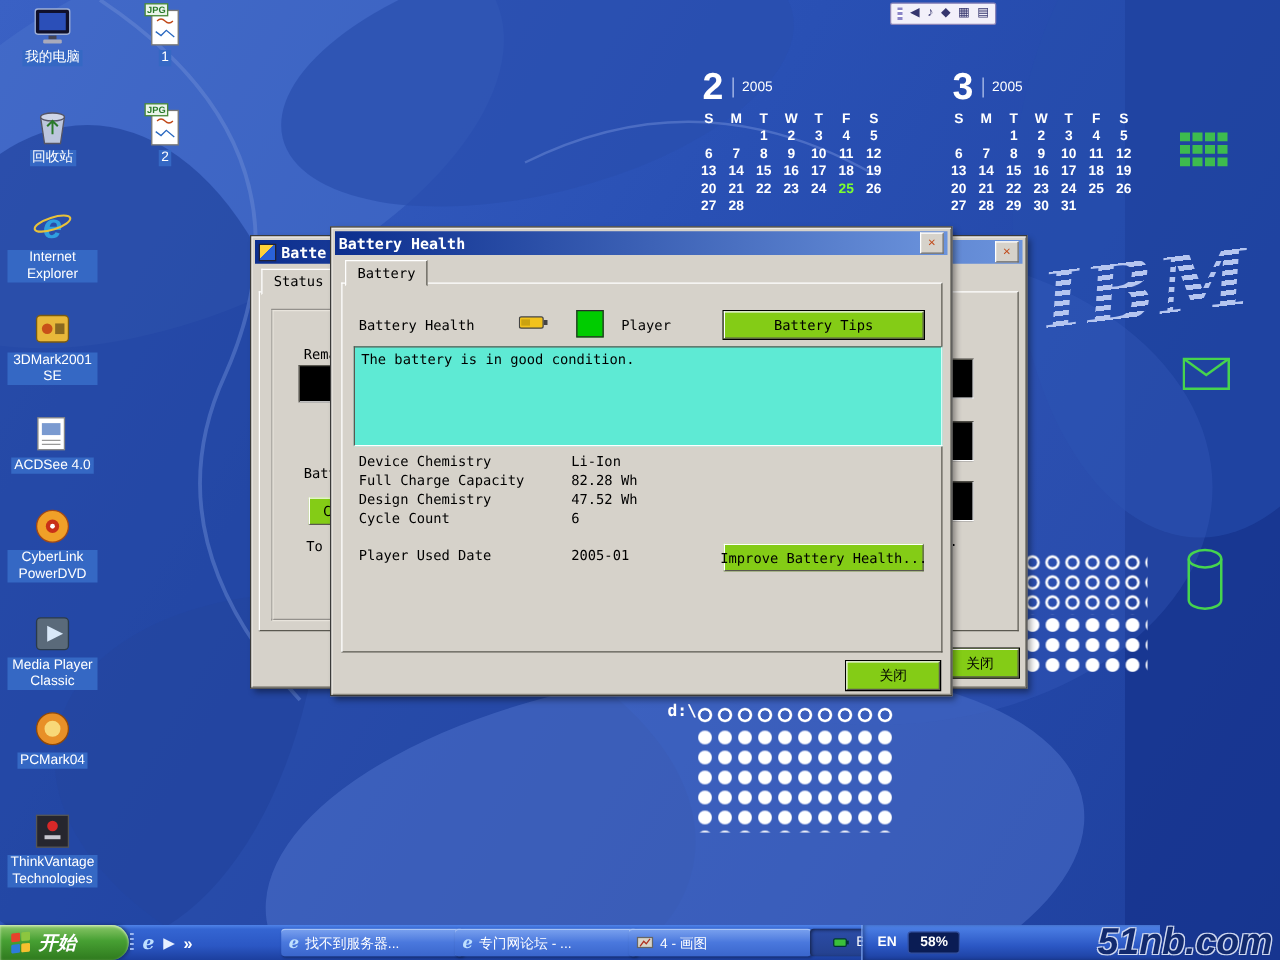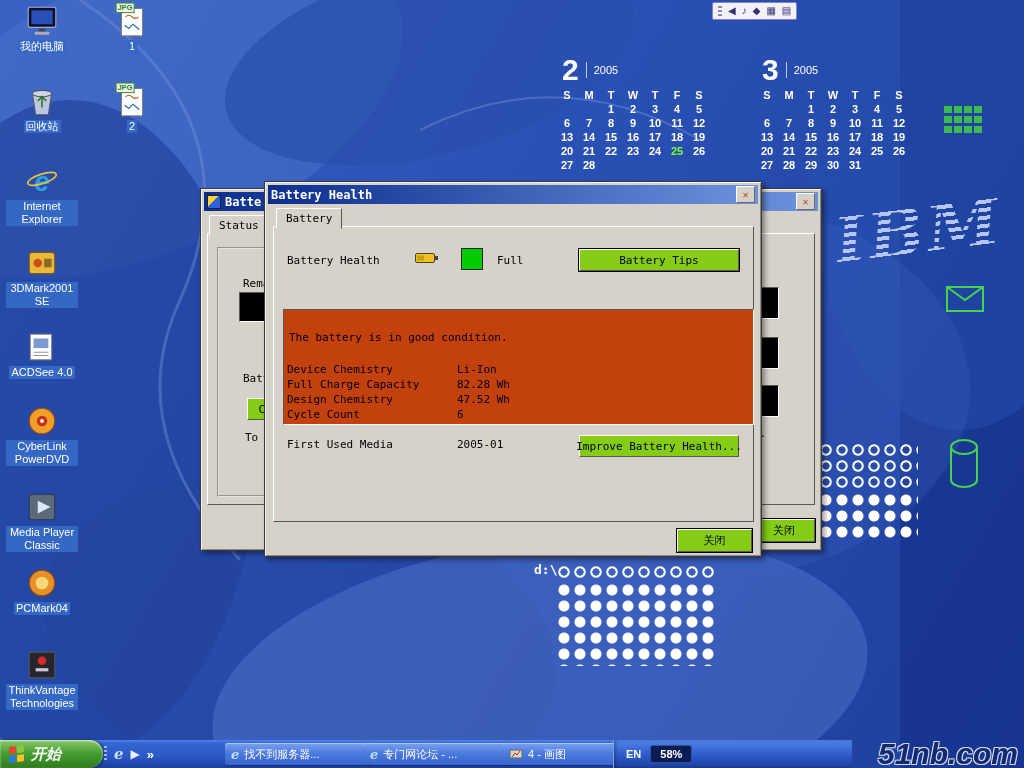--- a/index.html
+++ b/index.html
@@ -70,27 +70,27 @@
   .tab { position:absolute; background:#d6d2ca; z-index:3;
     border:1px solid; border-color:#fff #5a5850 #d6d2ca #fff;
     padding:3px 9px 3px; font:11px "DejaVu Sans Mono",monospace; }
   .tabpage { position:absolute; border:1px solid; border-color:#fff #5a5850 #5a5850 #fff; }
   .groupbox { position:absolute; border:2px groove #e8e4dc; }
   .wtext { position:absolute; font:11px "DejaVu Sans Mono",monospace; white-space:nowrap; }
   .btn { position:absolute; background:#84cc16; border:1px solid; border-color:#fff #5a5850 #5a5850 #fff;
     font:11px "DejaVu Sans Mono",monospace; display:flex; align-items:center; justify-content:center; white-space:nowrap; }
   .btn-default { box-shadow:0 0 0 1px #000; }
   .blackbox { position:absolute; background:#000; border:1px solid; border-color:#5a5850 #fff #fff #5a5850; }
-  .sunken { position:absolute; background:#c2410c; border:1px solid; border-color:#5a5850 #fff #fff #5a5850; padding:21px 5px;margin-top:32px; }
+  .sunken { position:absolute; background:#5eead4; border:1px solid; border-color:#5a5850 #fff #fff #5a5850; padding:3px 5px; }
   .swatch { position:absolute; width:20px; height:20px; border:1px solid #2a2a2a; background:#00cc00; }
   .fl { position:absolute; left:0; }
   .fv { position:absolute; left:170px; }
 
   
-  .taskbar { position:absolute; left:0; bottom:0; width:852px; height:28px; z-index:80;
+  .taskbar { position:absolute; left:0; bottom:0; width:928px; height:28px; z-index:80;
     background:linear-gradient(#4f83e8 0%,#3465d2 12%,#2b57c4 60%,#1c3f9e 100%); }
   .start-btn { position:absolute; left:0; top:0; height:28px; width:94px;
     border-radius:0 14px 14px 0;
     background:linear-gradient(#8cc86a,#47a033 45%,#2f7a1e);
     color:#fff; font:bold italic 15px "Liberation Sans",sans-serif;
     display:flex; align-items:center; gap:6px; padding-left:9px;
     box-shadow:inset 0 1px 2px #d8f0c0, 2px 0 3px rgba(0,0,0,.35); }
   .winflag { width:16px; height:16px; display:grid; grid-template-columns:7px 7px; gap:1px; transform:skewY(-6deg); }
   .winflag i { display:block; height:7px; border-radius:1px; }
   .winflag i:nth-child(1){background:#e8432b;} .winflag i:nth-child(2){background:#8cc63f;}
@@ -389,21 +389,21 @@
     <div class="tab" style="left:11px;top:26px">Battery</div>
     <div class="tabpage" style="left:8px;top:44px;width:479px;height:294px"></div>
 
     <span class="wtext" style="left:22px;top:72px">Battery Health</span>
     <svg style="position:absolute;left:150px;top:69px" width="24" height="14" viewBox="0 0 24 14">
         <rect x="0.5" y="2.5" width="19" height="9" rx="1.5" fill="#f2c21c" stroke="#444"></rect>
         <rect x="20" y="5" width="3" height="4" fill="#444"></rect>
         <rect x="2" y="4.5" width="7" height="5" fill="#caa210"></rect>
       </svg>
     <div class="swatch" style="left: 196px; top: 66px; background: rgb(0, 204, 0);"></div>
-    <span class="wtext" style="left:232px;top:72px">Full</span>
+    <span class="wtext" style="left:232px;top:72px">Player</span>
     <div class="btn btn-default" style="left:314px;top:67px;width:158px;height:20px">Battery Tips</div>
 
     <div class="sunken" style="left:18px;top:95px;width:459px;height:72px">
       <span>The battery is in good condition.</span>
     </div>
 
     <div class="wtext" style="left:22px;top:181px;width:440px">
       <span class="fl">Device Chemistry</span>
       <span class="fv">Li-Ion</span>
     </div>
@@ -413,21 +413,21 @@
     </div>
     <div class="wtext" style="left:22px;top:211px;width:440px">
       <span class="fl">Design Chemistry</span>
       <span class="fv">47.52 Wh</span>
     </div>
     <div class="wtext" style="left:22px;top:226px;width:440px">
       <span class="fl">Cycle Count</span>
       <span class="fv">6</span>
     </div>
     <div class="wtext" style="left:22px;top:256px;width:440px">
-      <span class="fl">First Used Media</span>
+      <span class="fl">Player Used Date</span>
       <span class="fv">2005-01</span>
     </div>
     <div class="btn" style="left:314px;top:253px;width:158px;height:20px">Improve Battery Health...</div>
 
     <div class="btn btn-default" style="left:412px;top:347px;width:73px;height:21px">关闭</div>
   </div>
 
   <div class="taskbar">
     <div class="start-btn">
       <span class="winflag">

